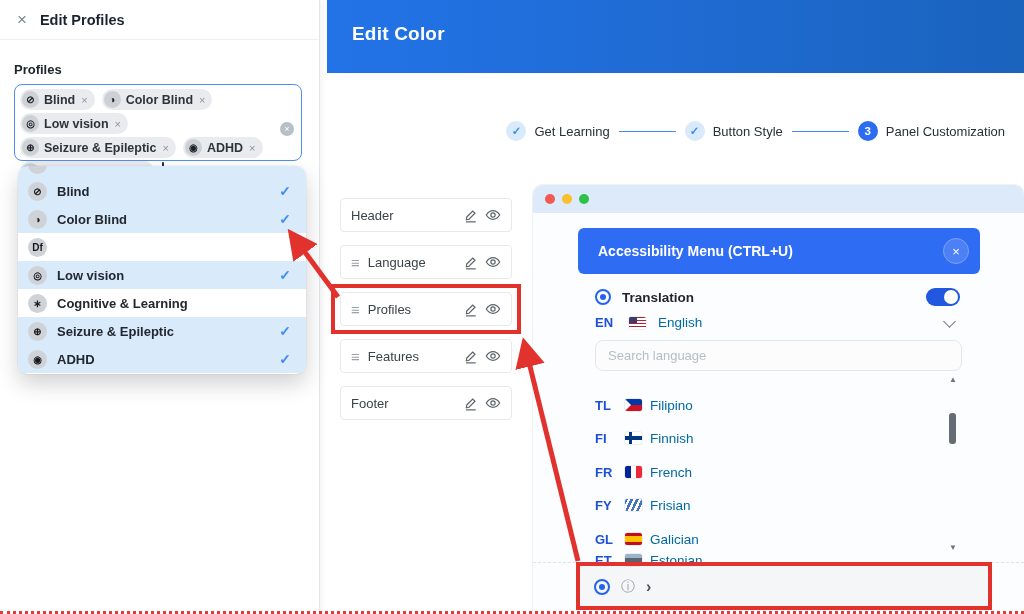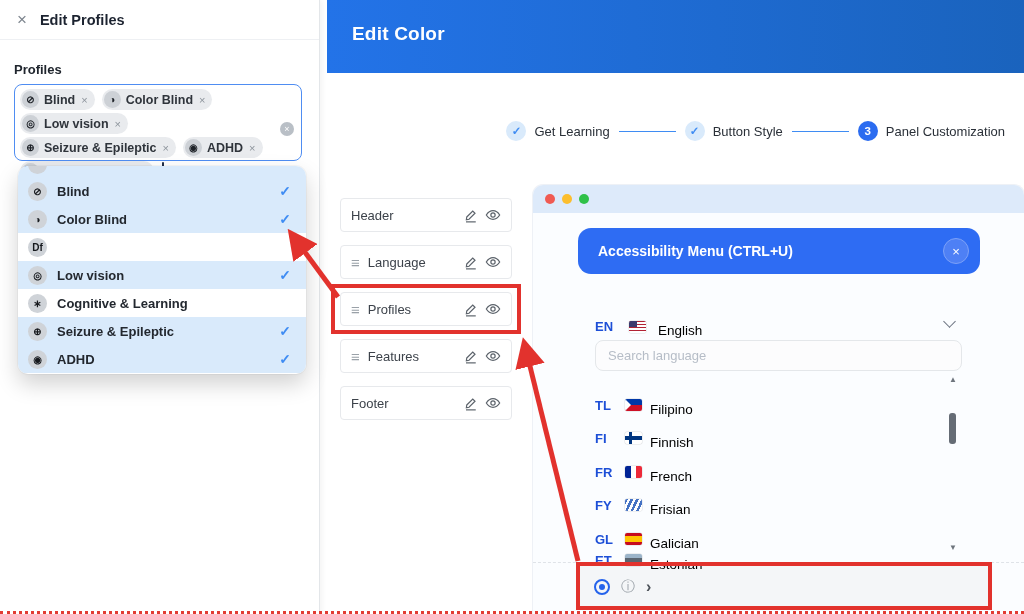--- a/index.html
+++ b/index.html
@@ -60,37 +60,37 @@
   .redbox1 { left:331px; top:284px; width:190px; height:50px; }
   .redbox2 { left:576px; top:562px; width:416px; height:48px; }
 
   
   .browser { position:absolute; left:533px; top:185px; width:491px; height:429px; background:#fbfdff;
              border-radius:10px 10px 0 0; box-shadow:0 0 0 1px rgba(160,180,205,.18); z-index:2; }
   .chrome { height:28px; background:#ddeafa; border-radius:10px 10px 0 0; display:flex; align-items:center; gap:7px; padding:0 12px; }
   .dot { width:10px; height:10px; border-radius:50%; }
   .dot-red { background:#f05a52; } .dot-yellow { background:#fcbe2d; } .dot-green { background:#2fc148; }
 
-  .ptitle { position:absolute; left:45px; top:43px; width:402px; height:46px; background:#2e6cf3; border-radius:13px;
+  .ptitle { position:absolute; left:45px; top:43px; width:402px; height:46px; background:#2e6cf3; border-radius:6px;
             display:flex; align-items:center; justify-content:space-between; padding:0 11px 0 20px; }
   .ptitle-text { color:#fff; font-weight:bold; font-size:14px; }
   .pclose { width:26px; height:26px; border-radius:50%; background:#4e80f5; border:1px solid #7da1f8; color:#fff;
             font-size:13px; display:flex; align-items:center; justify-content:center; }
 
   .circledot { width:16px; height:16px; border:2px solid #2563eb; border-radius:50%; position:relative; flex:0 0 auto; }
   .circledot::after { content:""; position:absolute; left:3px; top:3px; width:6px; height:6px; border-radius:50%; background:#2563eb; }
 
   .row-translation { position:absolute; left:62px; top:103px; right:64px; display:flex; align-items:center; gap:11px; }
   .trans-label { font-size:13.5px; font-weight:bold; color:#1f242b; flex:1; }
   .toggle { width:34px; height:18px; border-radius:9px; background:#2257e0; position:relative; }
   .toggle::after { content:""; position:absolute; right:2px; top:2px; width:14px; height:14px; border-radius:50%; background:#fff; }
 
   .row-lang { position:absolute; left:62px; top:130px; right:64px; display:flex; align-items:center; gap:12px; }
   .lang-code { font-size:13px; font-weight:bold; color:#1d4fd7; width:22px; }
-  .lang-name { font-size:13.5px; color:#000000;margin-top:8px; }
+  .lang-name { font-size:13.5px; color:#0369a1; }
   .chev-down { position:absolute; right:6px; top:2px; width:9px; height:9px; border-right:1.8px solid #6b7280;
                border-bottom:1.8px solid #6b7280; transform:rotate(45deg); }
 
   .search { position:absolute; left:62px; top:155px; width:367px; height:31px; background:#fcfcfd; border:1px solid #e4e7ea;
             border-radius:8px; padding:0 12px; font-size:13px; color:#2a2f36; font-family:"Liberation Sans",sans-serif; z-index:4; }
   .search::placeholder { color:#b6bdc7; }
 
   .lang-row { position:absolute; left:62px; display:flex; align-items:center; gap:8px; height:18px; z-index:3; }
   .flag { width:17px; height:12px; border-radius:2px; box-shadow:0 0 0 .5px rgba(0,0,0,.12); flex:0 0 auto; position:relative; overflow:hidden; }
   .flag-ee { background:linear-gradient(180deg,#9bb4c9 0 4px,#5a6570 4px 8px,#e8ecef 8px 12px); }
@@ -300,20 +300,25 @@
       <span class="dot dot-red"></span>
       <span class="dot dot-yellow"></span>
       <span class="dot dot-green"></span>
     </div>
 
     <div class="ptitle">
       <span class="ptitle-text">Accessibility Menu (CTRL+U)</span>
       <span class="pclose">×</span>
     </div>
 
+    <div class="row-translation">
+      <span class="circledot"></span>
+      <span class="trans-label">Translation</span>
+      <span class="toggle"></span>
+    </div>
 
     <div class="row-lang">
       <span class="lang-code">EN</span>
       <span class="flag flag-us"></span>
       <span class="lang-name">English</span>
       <span class="chev-down"></span>
     </div>
 
     <input class="search" type="text" placeholder="Search language" style="">
 

